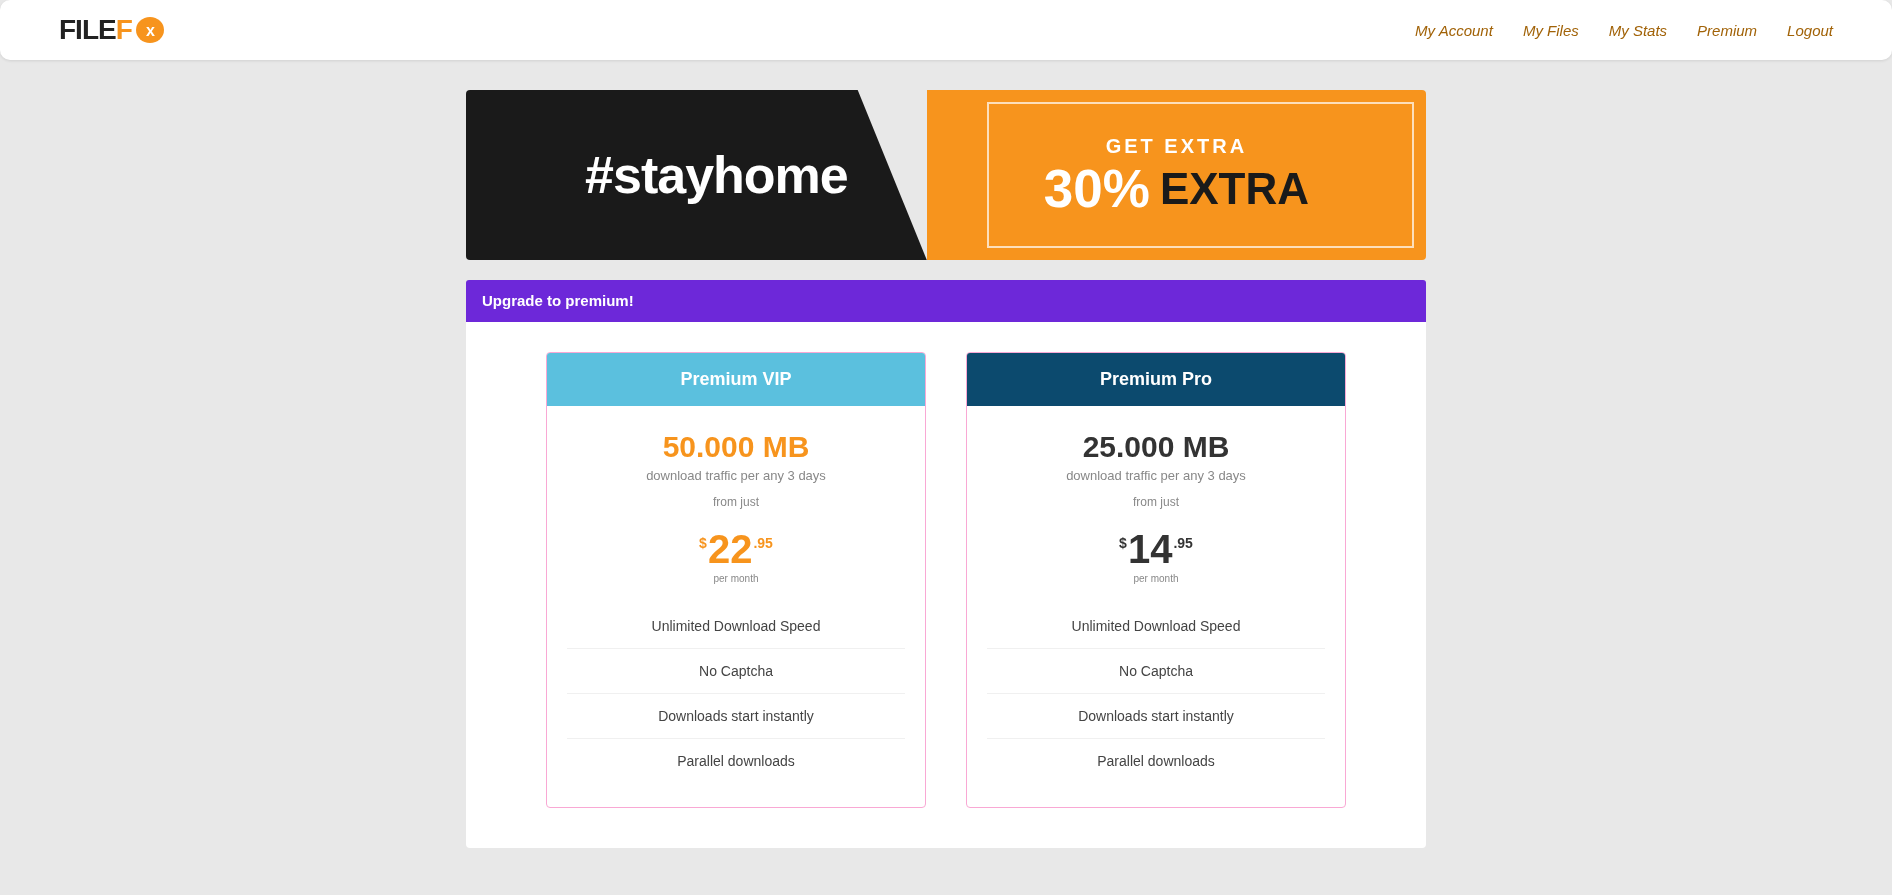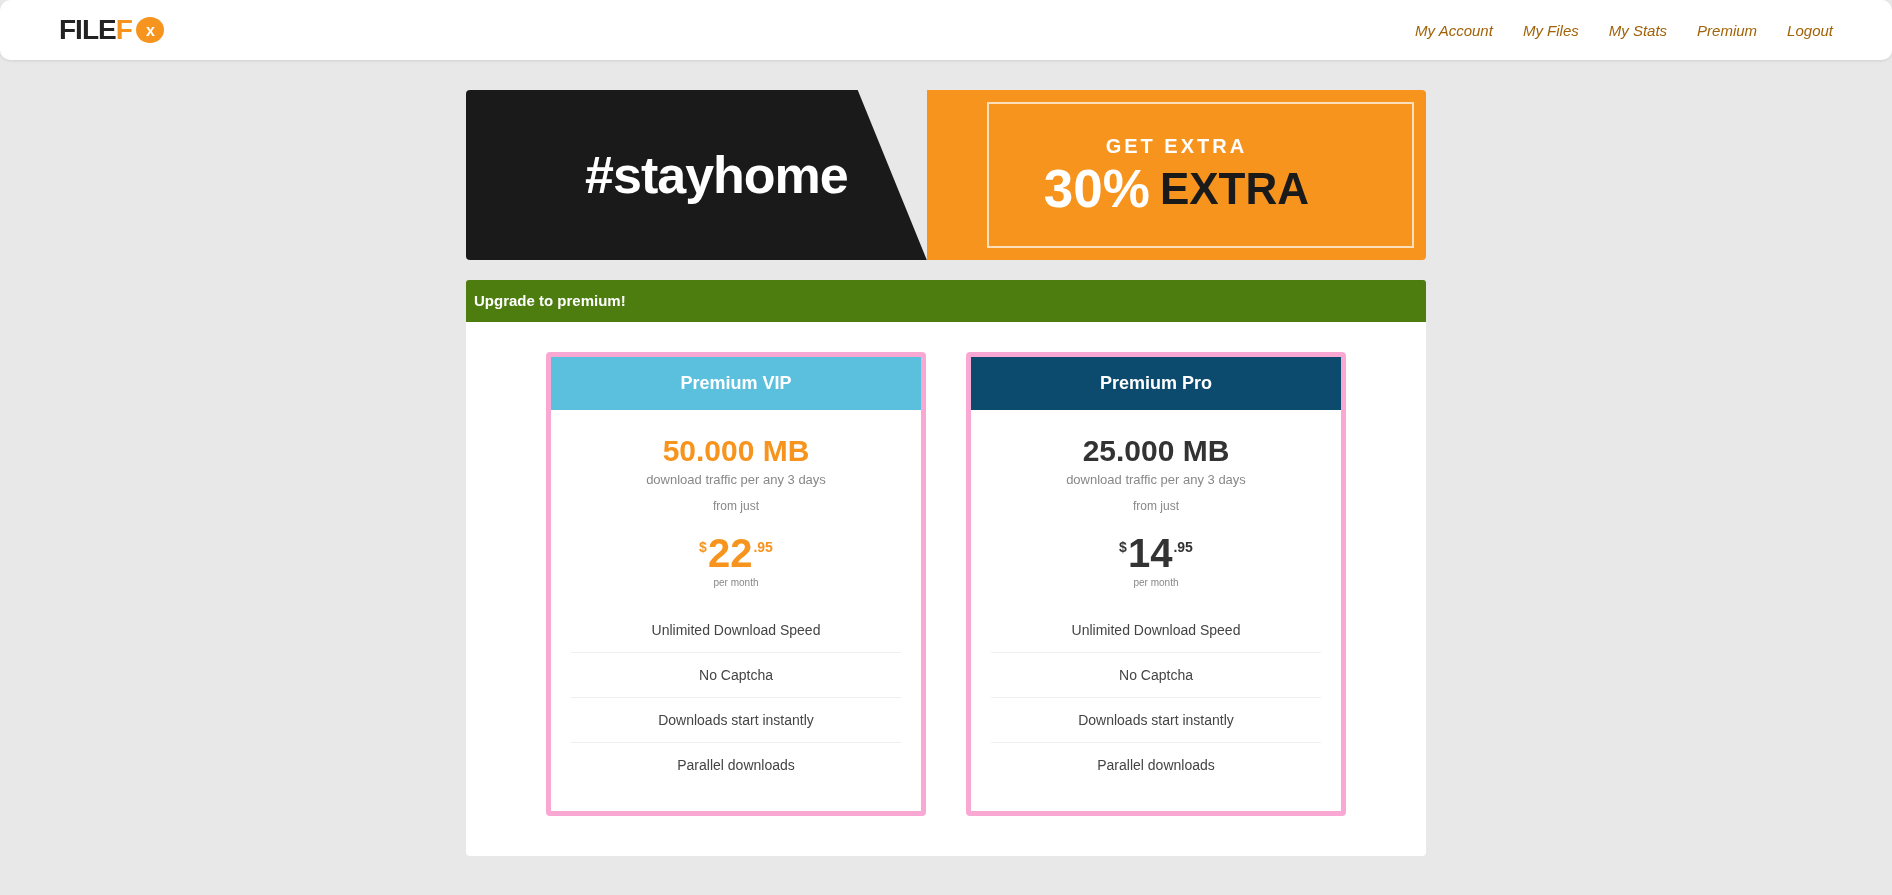--- a/index.html
+++ b/index.html
@@ -118,22 +118,22 @@
       top: 12px;
       right: 12px;
       bottom: 12px;
       left: 60px;
       border: 2px solid rgba(255,255,255,0.7);
       pointer-events: none;
     }
 
     
     .upgrade-bar {
-      background: #4d7c0f;
-      padding: 12px 8px;
+      background: #6d28d9;
+      padding: 12px 16px;
       border-radius: 3px 3px 0 0;
       margin-bottom: 0;
     }
     .upgrade-bar span {
       color: #fff;
       font-size: 15px;
       font-weight: 600;
     }
 
     
@@ -143,21 +143,21 @@
       border-radius: 0 0 4px 4px;
       display: flex;
       gap: 40px;
       justify-content: center;
     }
 
     
     .plan-card {
       flex: 1;
       max-width: 380px;
-      border: 5px solid #f9a8d4;
+      border: 1px solid #f9a8d4;
       border-radius: 4px;
       overflow: hidden;
       text-align: center;
     }
     .plan-header-vip {
       background: #5bc0de;
       padding: 16px;
     }
     .plan-header-pro {
       background: #0c4a6e;

